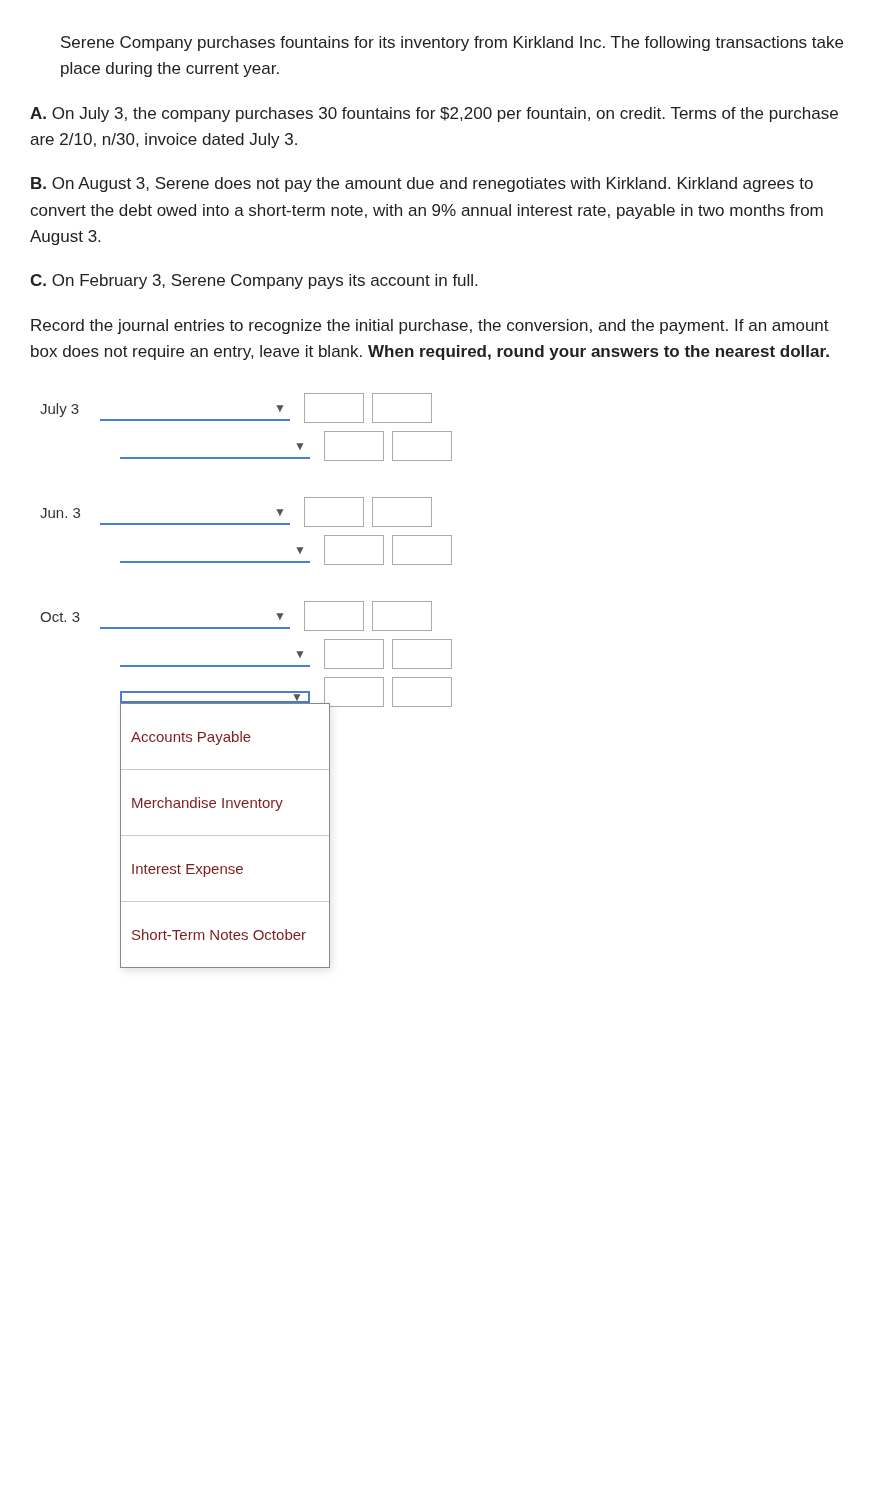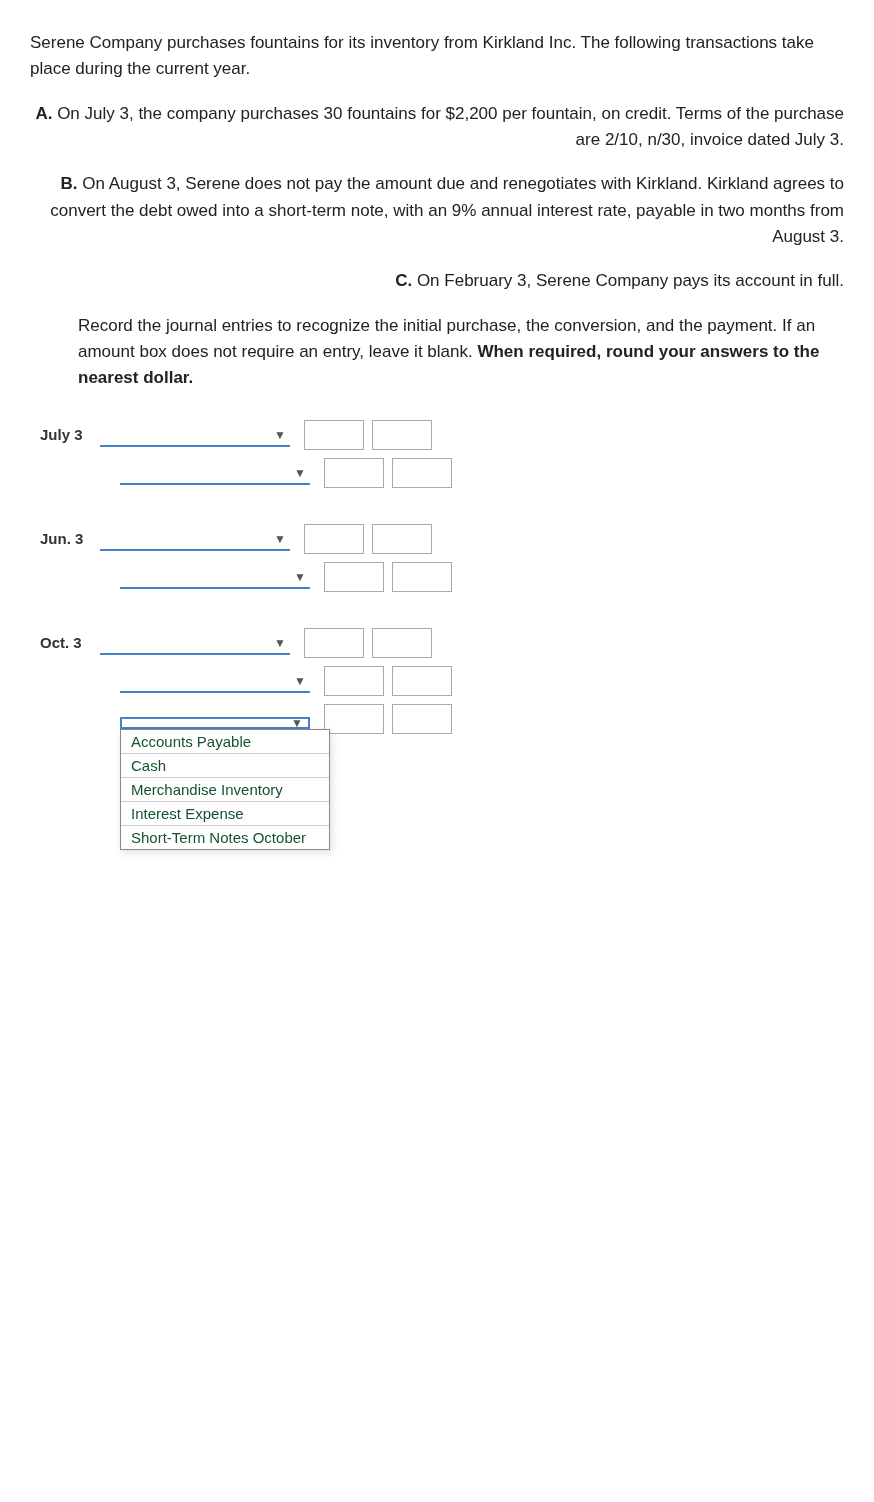--- a/index.html
+++ b/index.html
@@ -8,33 +8,32 @@
       font-size: 17px;
       background: #fff;
       color: #222;
       width: 874px;
       min-height: 1502px;
       padding: 30px 30px 40px 30px;
     }
     .intro-text {
       margin-bottom: 18px;
       line-height: 1.55;
+      margin-left: 30px;
     }
     .section-text {
       margin-bottom: 18px;
       line-height: 1.55;
-      text-align: right;
     }
     .section-text strong {
       font-weight: bold;
     }
     .instructions {
       margin-bottom: 28px;
       line-height: 1.55;
-      margin-left: 48px;
     }
     .journal-area {
       margin-top: 10px;
       padding-left: 10px;
     }
     .journal-group {
       display: flex;
       flex-direction: column;
       margin-bottom: 28px;
       position: relative;
@@ -42,21 +41,20 @@
     .journal-row {
       display: flex;
       align-items: center;
       margin-bottom: 8px;
     }
     .date-label {
       width: 60px;
       font-size: 15px;
       color: #333;
       flex-shrink: 0;
-      font-weight: bold;
     }
     .account-select-wrapper {
       position: relative;
       width: 190px;
       margin-right: 14px;
     }
     .account-select-wrapper select {
       width: 100%;
       appearance: none;
       -webkit-appearance: none;
@@ -116,25 +114,25 @@
       position: absolute;
       top: 100%;
       left: 0;
       width: 210px;
       border: 1.5px solid #888;
       background: #fff;
       z-index: 10;
       box-shadow: 2px 3px 8px rgba(0,0,0,0.12);
     }
     .dropdown-list-item {
-      padding: 3px 10px;
+      padding: 24px 10px;
       font-size: 15px;
       border-bottom: 1px solid #ccc;
       cursor: pointer;
-      color: #14532d;
+      color: #7f1d1d;
     }
     .dropdown-list-item:last-child {
       border-bottom: none;
     }
     .no-date-label {
       width: 60px;
       flex-shrink: 0;
     }
     
     .indented {
@@ -272,21 +270,20 @@
     </div>
 
     <div class="journal-row indented" style="position:relative;">
       <span class="no-date-label"></span>
       <div class="dropdown-open-wrapper">
         <button class="dropdown-open-button">
           <span class="chevron-btn">▼</span>
         </button>
         <div class="dropdown-list">
           <div class="dropdown-list-item">Accounts Payable</div>
-          <div class="dropdown-list-item">Cash</div>
           <div class="dropdown-list-item">Merchandise Inventory</div>
           <div class="dropdown-list-item">Interest Expense</div>
           <div class="dropdown-list-item">Short-Term Notes October</div>
         </div>
       </div>
       <input class="amount-box" type="text" value="" style="">
       <input class="amount-box" type="text" value="" style="">
     </div>
   </div>
 

